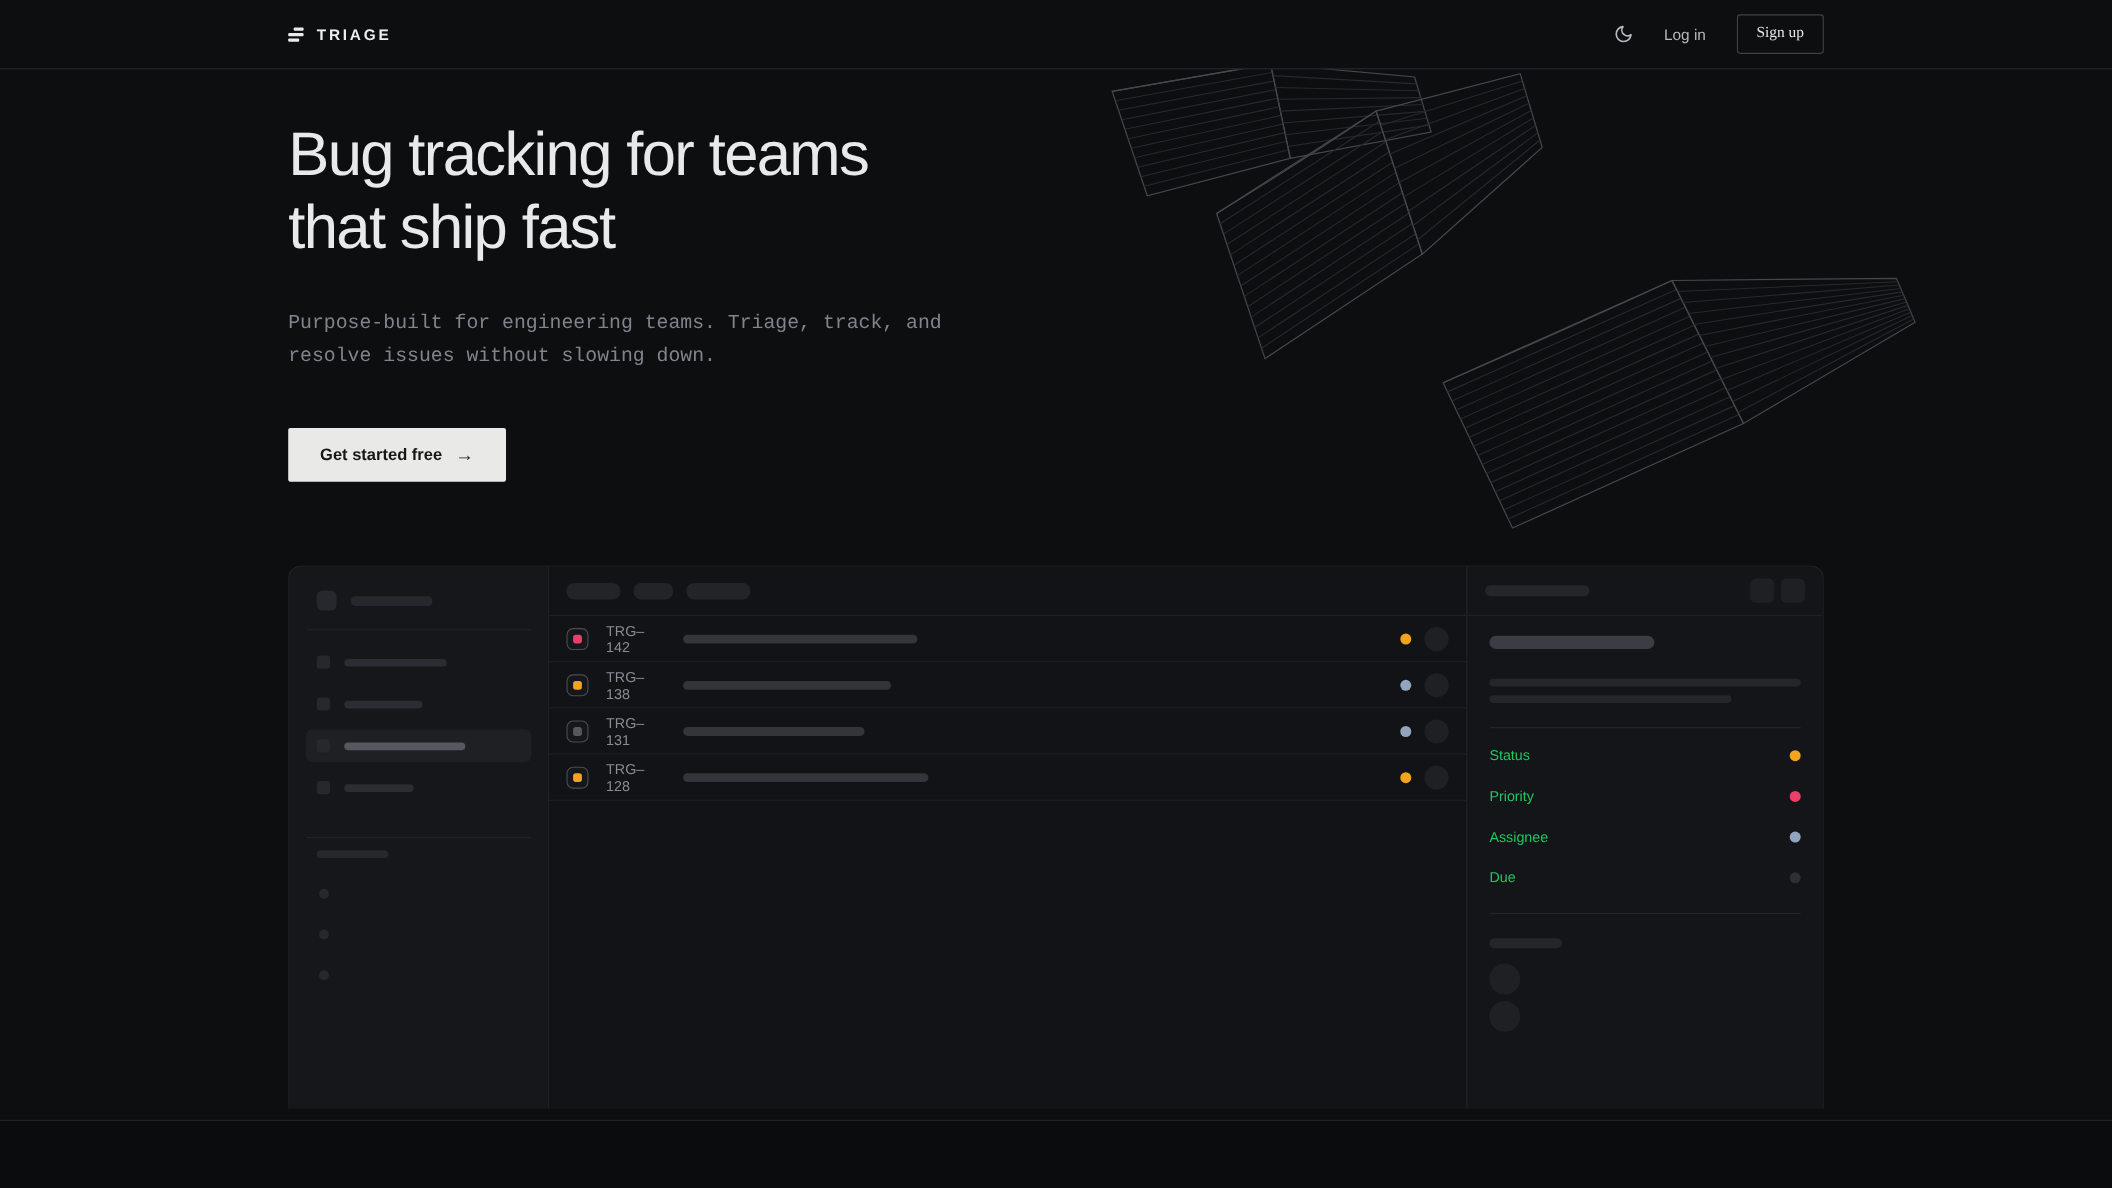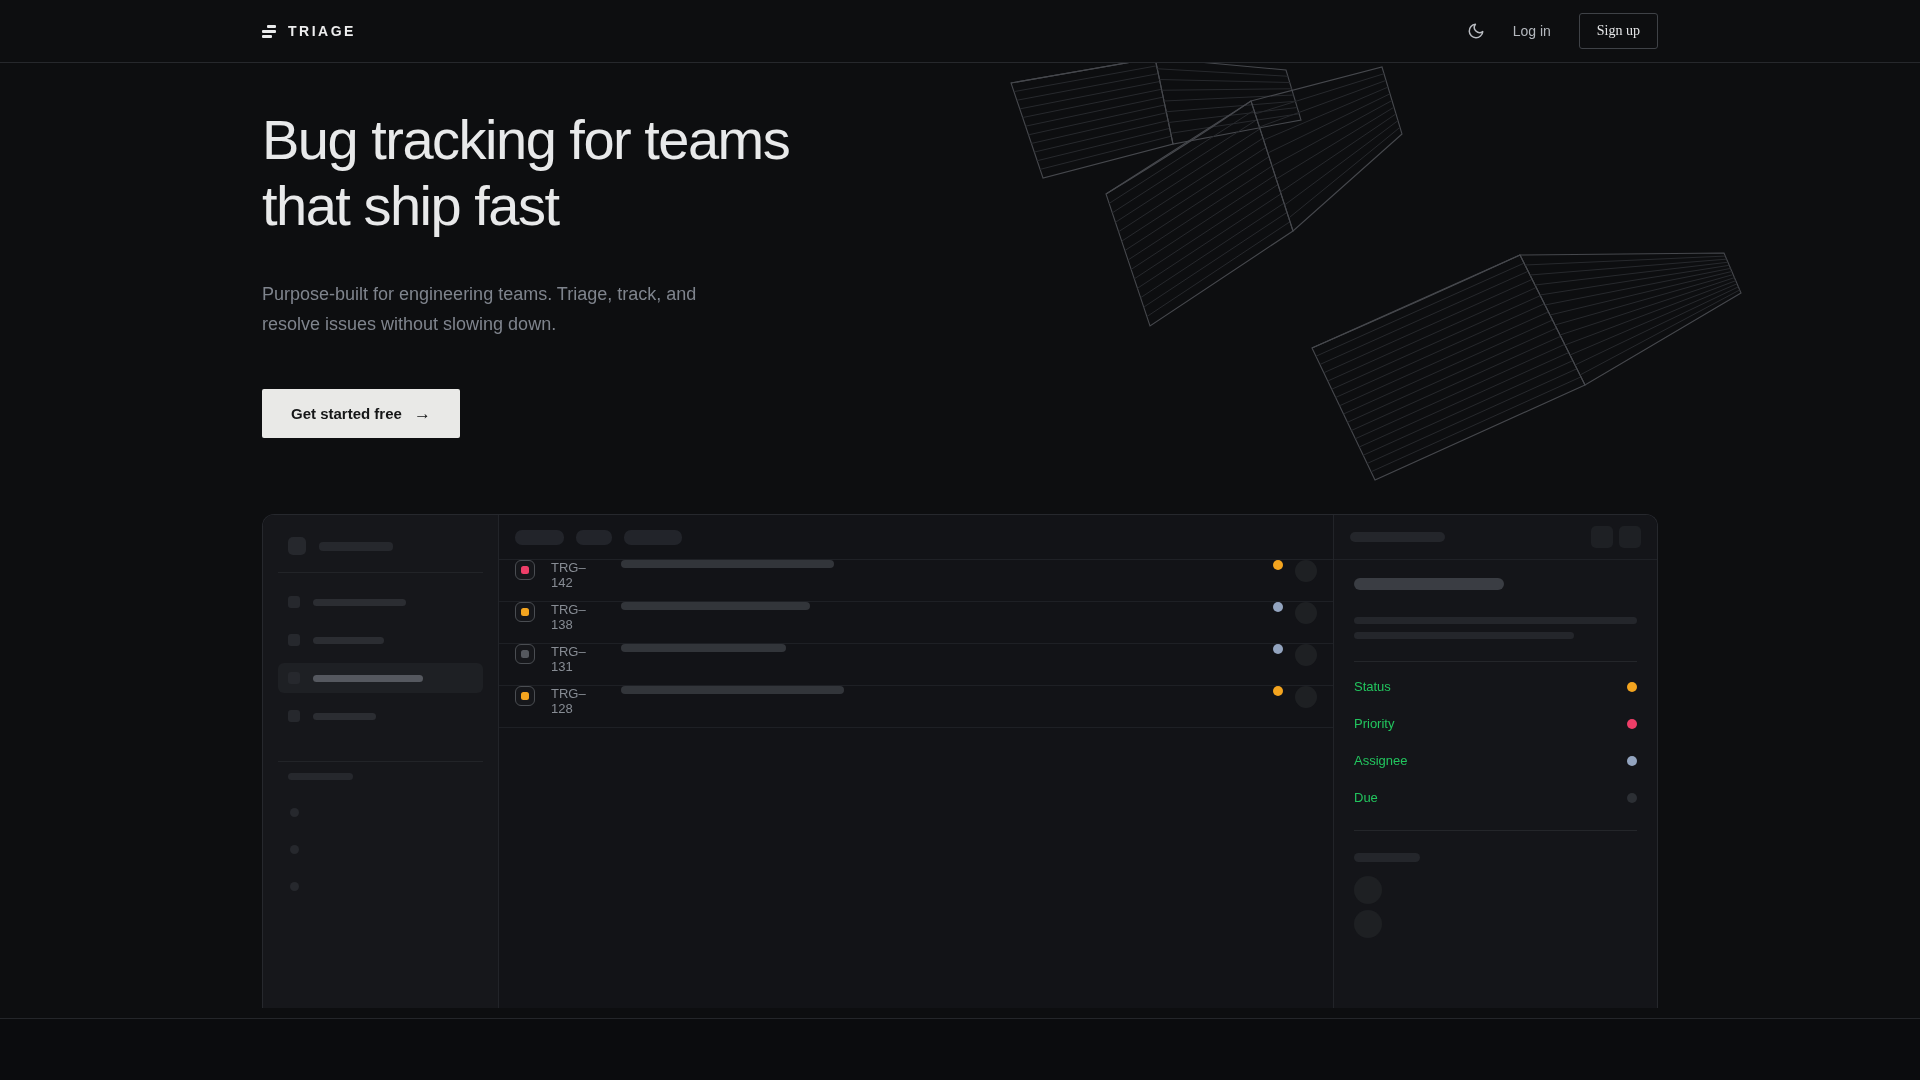--- a/index.html
+++ b/index.html
@@ -33,21 +33,21 @@
   .btn-outline {
     font-family:Liberation Serif, serif; font-size:14px; color:#e6e7e9; background:transparent;
     border:1px solid #3f4247; border-radius:3px; padding:9px 17px; cursor:pointer;
   }
 
   
   .hero { position:relative; z-index:1; padding-top:44px; }
   .hero h1 { font-size:56px; line-height:66px; font-weight:500; letter-spacing:-1.5px; color:#e8e9ea; }
   .hero h1 span { display:block; }
   .hero p { margin-top:40px; font-size:18px; line-height:30px; color:#7f848d; }
-  .hero p span { display:block; }
+  .hero p span { display:block;font-family:Liberation Mono, monospace; }
   .btn-cta {
     margin-top:50px; display:inline-flex; align-items:center; gap:12px;
     background:#e9e9e7; color:#151617; border:none; border-radius:2px;
     height:49px; padding:0 29px; font-family:inherit; font-size:15px; font-weight:700; cursor:pointer;
   }
   .btn-cta .arrow { font-size:17px; font-weight:400; }
 
   
   .card {
     position:relative; z-index:1; margin-top:76px; height:494px;
@@ -64,21 +64,21 @@
   .sb-item { display:flex; align-items:center; gap:13px; height:38px; padding:0 10px; border-radius:6px; }
   .sb-item.active { background:#1e2024; height:30px; margin:4px 0; }
   .sb-sq { width:12px; height:12px; border-radius:3px; background:#26282d; flex:none; }
   .sb-bar { height:7px; border-radius:3.5px; background:#2b2d32; }
   .sb-item.active .sb-bar { background:#55585f; }
   .sb-label { width:65px; height:7px; border-radius:3.5px; background:#26282d; margin:11px 0 14px 10px; }
   .sb-dot { width:9px; height:9px; border-radius:50%; background:#26282d; margin:28px 0 0 12px; }
 
   .list-header { height:45px; border-bottom:1px solid #1f2126; display:flex; align-items:center; gap:12px; padding:0 16px; }
   .lh-pill { height:15px; border-radius:7px; background:#22242a; }
-  .row { height:42px; display:flex; align-items:flex-start; border-bottom:1px solid #1e2025; padding:0 16px; }
+  .row { height:42px; display:flex; align-items:center; border-bottom:1px solid #1e2025; padding:0 16px; }
   .row.selected {
     background:#1a1b1f;
     background-image:repeating-linear-gradient(135deg, rgba(255,255,255,.045) 0px, rgba(255,255,255,.045) 1.5px, transparent 1.5px, transparent 9px);
   }
   .badge { width:20px; height:20px; border-radius:6px; border:1.5px solid #4a4d52; background:rgba(255,255,255,.02);
            display:flex; align-items:center; justify-content:center; flex:none; }
   .badge i { display:block; width:8px; height:8px; border-radius:2.5px; }
   .issue-id { font-size:13px; color:#878c94; width:56px; margin-left:16px; flex:none; }
   .row-bar { height:8px; border-radius:4px; background:#32353a; margin-left:14px; }
   .row.selected .row-bar { background:#4a4e55; }

